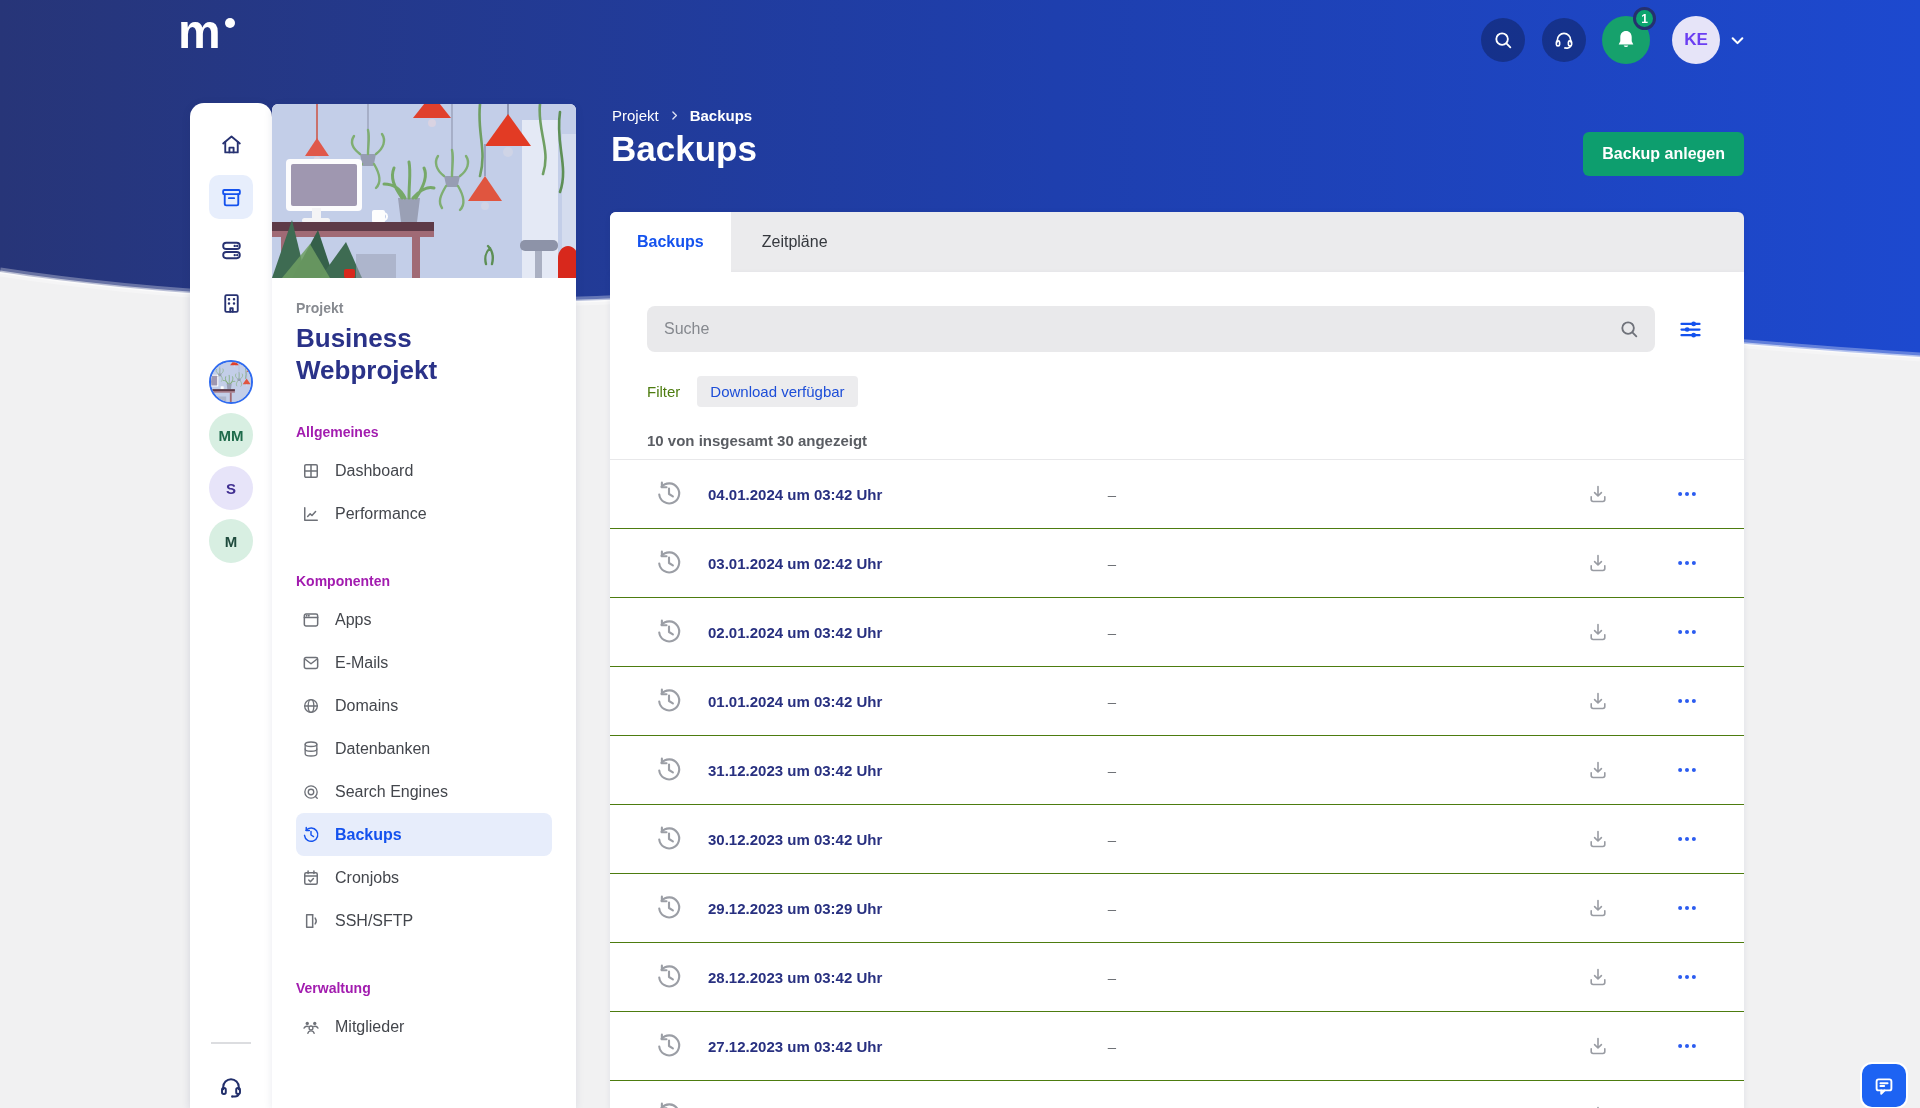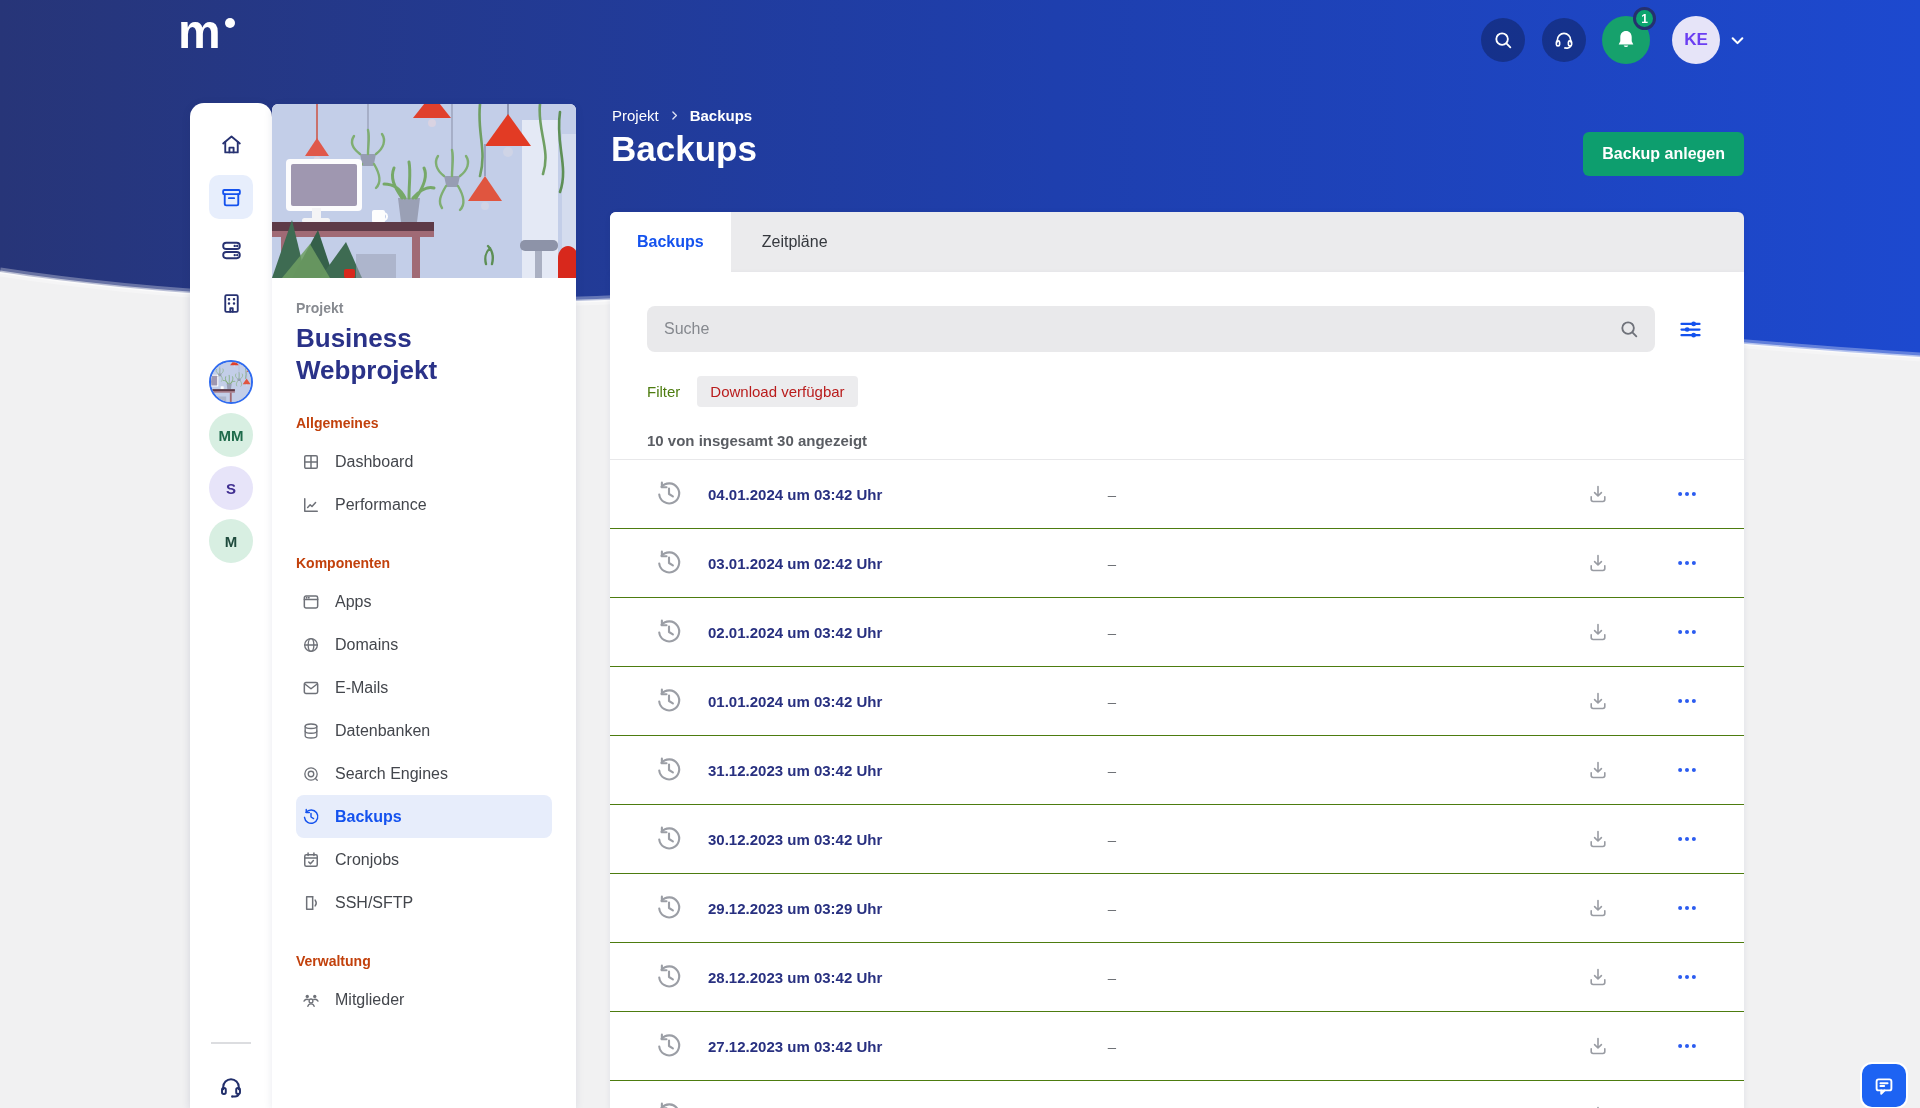--- a/index.html
+++ b/index.html
@@ -46,21 +46,21 @@
   .rail-divider { position:absolute; bottom:64px; left:21px; width:40px; height:2px; background:#dcdde0; }
   .rail-headset { position:absolute; bottom:8px; left:28px; width:26px; height:26px; color:#222f6b; cursor:pointer; }
 
   
   .sidebar { position:absolute; z-index:4; left:272px; top:104px; width:304px; height:1004px;
     background:#fff; border-radius:6px 6px 0 0; box-shadow:0 2px 8px rgba(25,35,90,.10); overflow:hidden; }
   .sb-illustration { width:304px; height:174px; }
   .sb-body { padding:22px 24px 0 24px; }
   .sb-kicker { font-size:14px; font-weight:bold; color:#878a90; }
   .sb-project-name { margin-top:7px; font-size:26px; line-height:1.22; font-weight:bold; color:#2a3288; }
-  .sb-section-label { margin-top:29px; font-size:14px; font-weight:bold; color:#c2410c; }
+  .sb-section-label { margin-top:38px; font-size:14px; font-weight:bold; color:#a21caf; }
   .sb-items { margin-top:9px; }
   .sb-item { height:43px; display:flex; align-items:center; gap:14px; padding:0 10px 0 5px;
     border-radius:8px; font-size:16px; color:#43464c; cursor:pointer;text-align:center; }
   .sb-item svg { width:20px; height:20px; color:#6e7178; flex:0 0 auto; }
   .sb-item.active { background:#e7edfb; color:#1452ee; font-weight:bold; }
   .sb-item.active svg { color:#1452ee; }
 
   
   .breadcrumb { position:absolute; z-index:3; left:612px; top:107px; display:flex; align-items:center; gap:9px; color:#fff; font-size:15px; }
   .breadcrumb .bc-chevron { width:13px; height:13px; color:#dfe4f5; }
@@ -80,21 +80,21 @@
   .search-row { display:flex; align-items:center; }
   .search-box { position:relative; flex:1; height:46px; background:#e9e9eb; border-radius:8px; }
   .search-box input { width:100%; height:100%; background:transparent; border:none; outline:none;
     padding:0 50px 0 17px; font-size:16px; color:#2e3136; font-family:"Liberation Sans",sans-serif; }
   .search-box input::placeholder { color:#85888e; }
   .search-box .in-icon { position:absolute; right:15px; top:12px; width:22px; height:22px; color:#6f727a; }
   .sliders-btn { margin-left:22px; width:27px; height:27px; color:#1452ee; cursor:pointer; flex:0 0 auto; }
 
   .filter-row { margin-top:24px; display:flex; align-items:center; gap:17px; }
   .filter-label { font-size:15px; color:#4d7c0f; }
-  .chip { background:#ececee; border-radius:4px; padding:7px 13px; font-size:15px; color:#b91c1c; cursor:pointer; }
+  .chip { background:#ececee; border-radius:4px; padding:7px 13px; font-size:15px; color:#1d4ed8; cursor:pointer; }
 
   .count-text { margin-top:25px; font-size:15px; font-weight:bold; color:#5a5d63; }
 
   .table { margin-top:10px; margin-left:-37px; margin-right:-40px; border-top:1px solid #e8e8ea; }
   .row { height:69px; display:flex; align-items:center; border-bottom:1px solid #4d7c0f; padding:0 46px 0 44px; cursor:pointer; }
   .row-history { width:30px; height:30px; color:#9b9ea5; margin-right:24px; flex:0 0 auto; }
   .row-date { flex:0 0 374px; font-size:15px; font-weight:bold; color:#283080; }
   .row-size { flex:0 0 60px; text-align:center; font-size:15px; color:#6f7277; }
   .row-spacer { flex:1; }
   .row-dl { width:24px; height:24px; color:#999ca3; margin-right:66px; cursor:pointer; flex:0 0 auto; }
@@ -304,36 +304,36 @@
               <svg viewBox="0 0 24 24" width="100%" height="100%" fill="none" stroke="currentColor" stroke-width="1.8" stroke-linecap="round" stroke-linejoin="round">
                 <rect x="4" y="4.8" width="16" height="14.4" rx="2"></rect>
                 <path d="M4 9h16"></path>
                 <path d="M6.8 6.9h.01M9.4 6.9h.01" stroke-width="2.2"></path>
               </svg>
             </span>
             <span>Apps</span>
           </div>
           <div class="sb-item">
             <span style="width:20px;height:20px;display:block">
+              <svg viewBox="0 0 24 24" width="100%" height="100%" fill="none" stroke="currentColor" stroke-width="1.8" stroke-linecap="round" stroke-linejoin="round">
+                <rect x="4" y="5.5" width="16" height="13" rx="2"></rect>
+                <path d="M5 7.5l7 5.4 7-5.4"></path>
+              </svg>
+            </span>
+            <span>E-Mails</span>
+          </div>
+          <div class="sb-item">
+            <span style="width:20px;height:20px;display:block">
               <svg viewBox="0 0 24 24" width="100%" height="100%" fill="none" stroke="currentColor" stroke-width="1.6" stroke-linecap="round" stroke-linejoin="round">
                 <circle cx="12" cy="12" r="7.6"></circle>
                 <path d="M4.4 12h15.2"></path>
                 <ellipse cx="12" cy="12" rx="3.4" ry="7.6"></ellipse>
               </svg>
             </span>
             <span>Domains</span>
-          </div>
-          <div class="sb-item">
-            <span style="width:20px;height:20px;display:block">
-              <svg viewBox="0 0 24 24" width="100%" height="100%" fill="none" stroke="currentColor" stroke-width="1.8" stroke-linecap="round" stroke-linejoin="round">
-                <rect x="4" y="5.5" width="16" height="13" rx="2"></rect>
-                <path d="M5 7.5l7 5.4 7-5.4"></path>
-              </svg>
-            </span>
-            <span>E-Mails</span>
           </div>
           <div class="sb-item">
             <span style="width:20px;height:20px;display:block">
               <svg viewBox="0 0 24 24" width="100%" height="100%" fill="none" stroke="currentColor" stroke-width="1.6" stroke-linecap="round" stroke-linejoin="round">
                 <ellipse cx="12" cy="6.3" rx="7" ry="2.7"></ellipse>
                 <path d="M5 6.3v11.4c0 1.5 3.1 2.7 7 2.7s7-1.2 7-2.7V6.3"></path>
                 <path d="M5 12c0 1.5 3.1 2.7 7 2.7s7-1.2 7-2.7"></path>
               </svg>
             </span>
             <span>Datenbanken</span>

